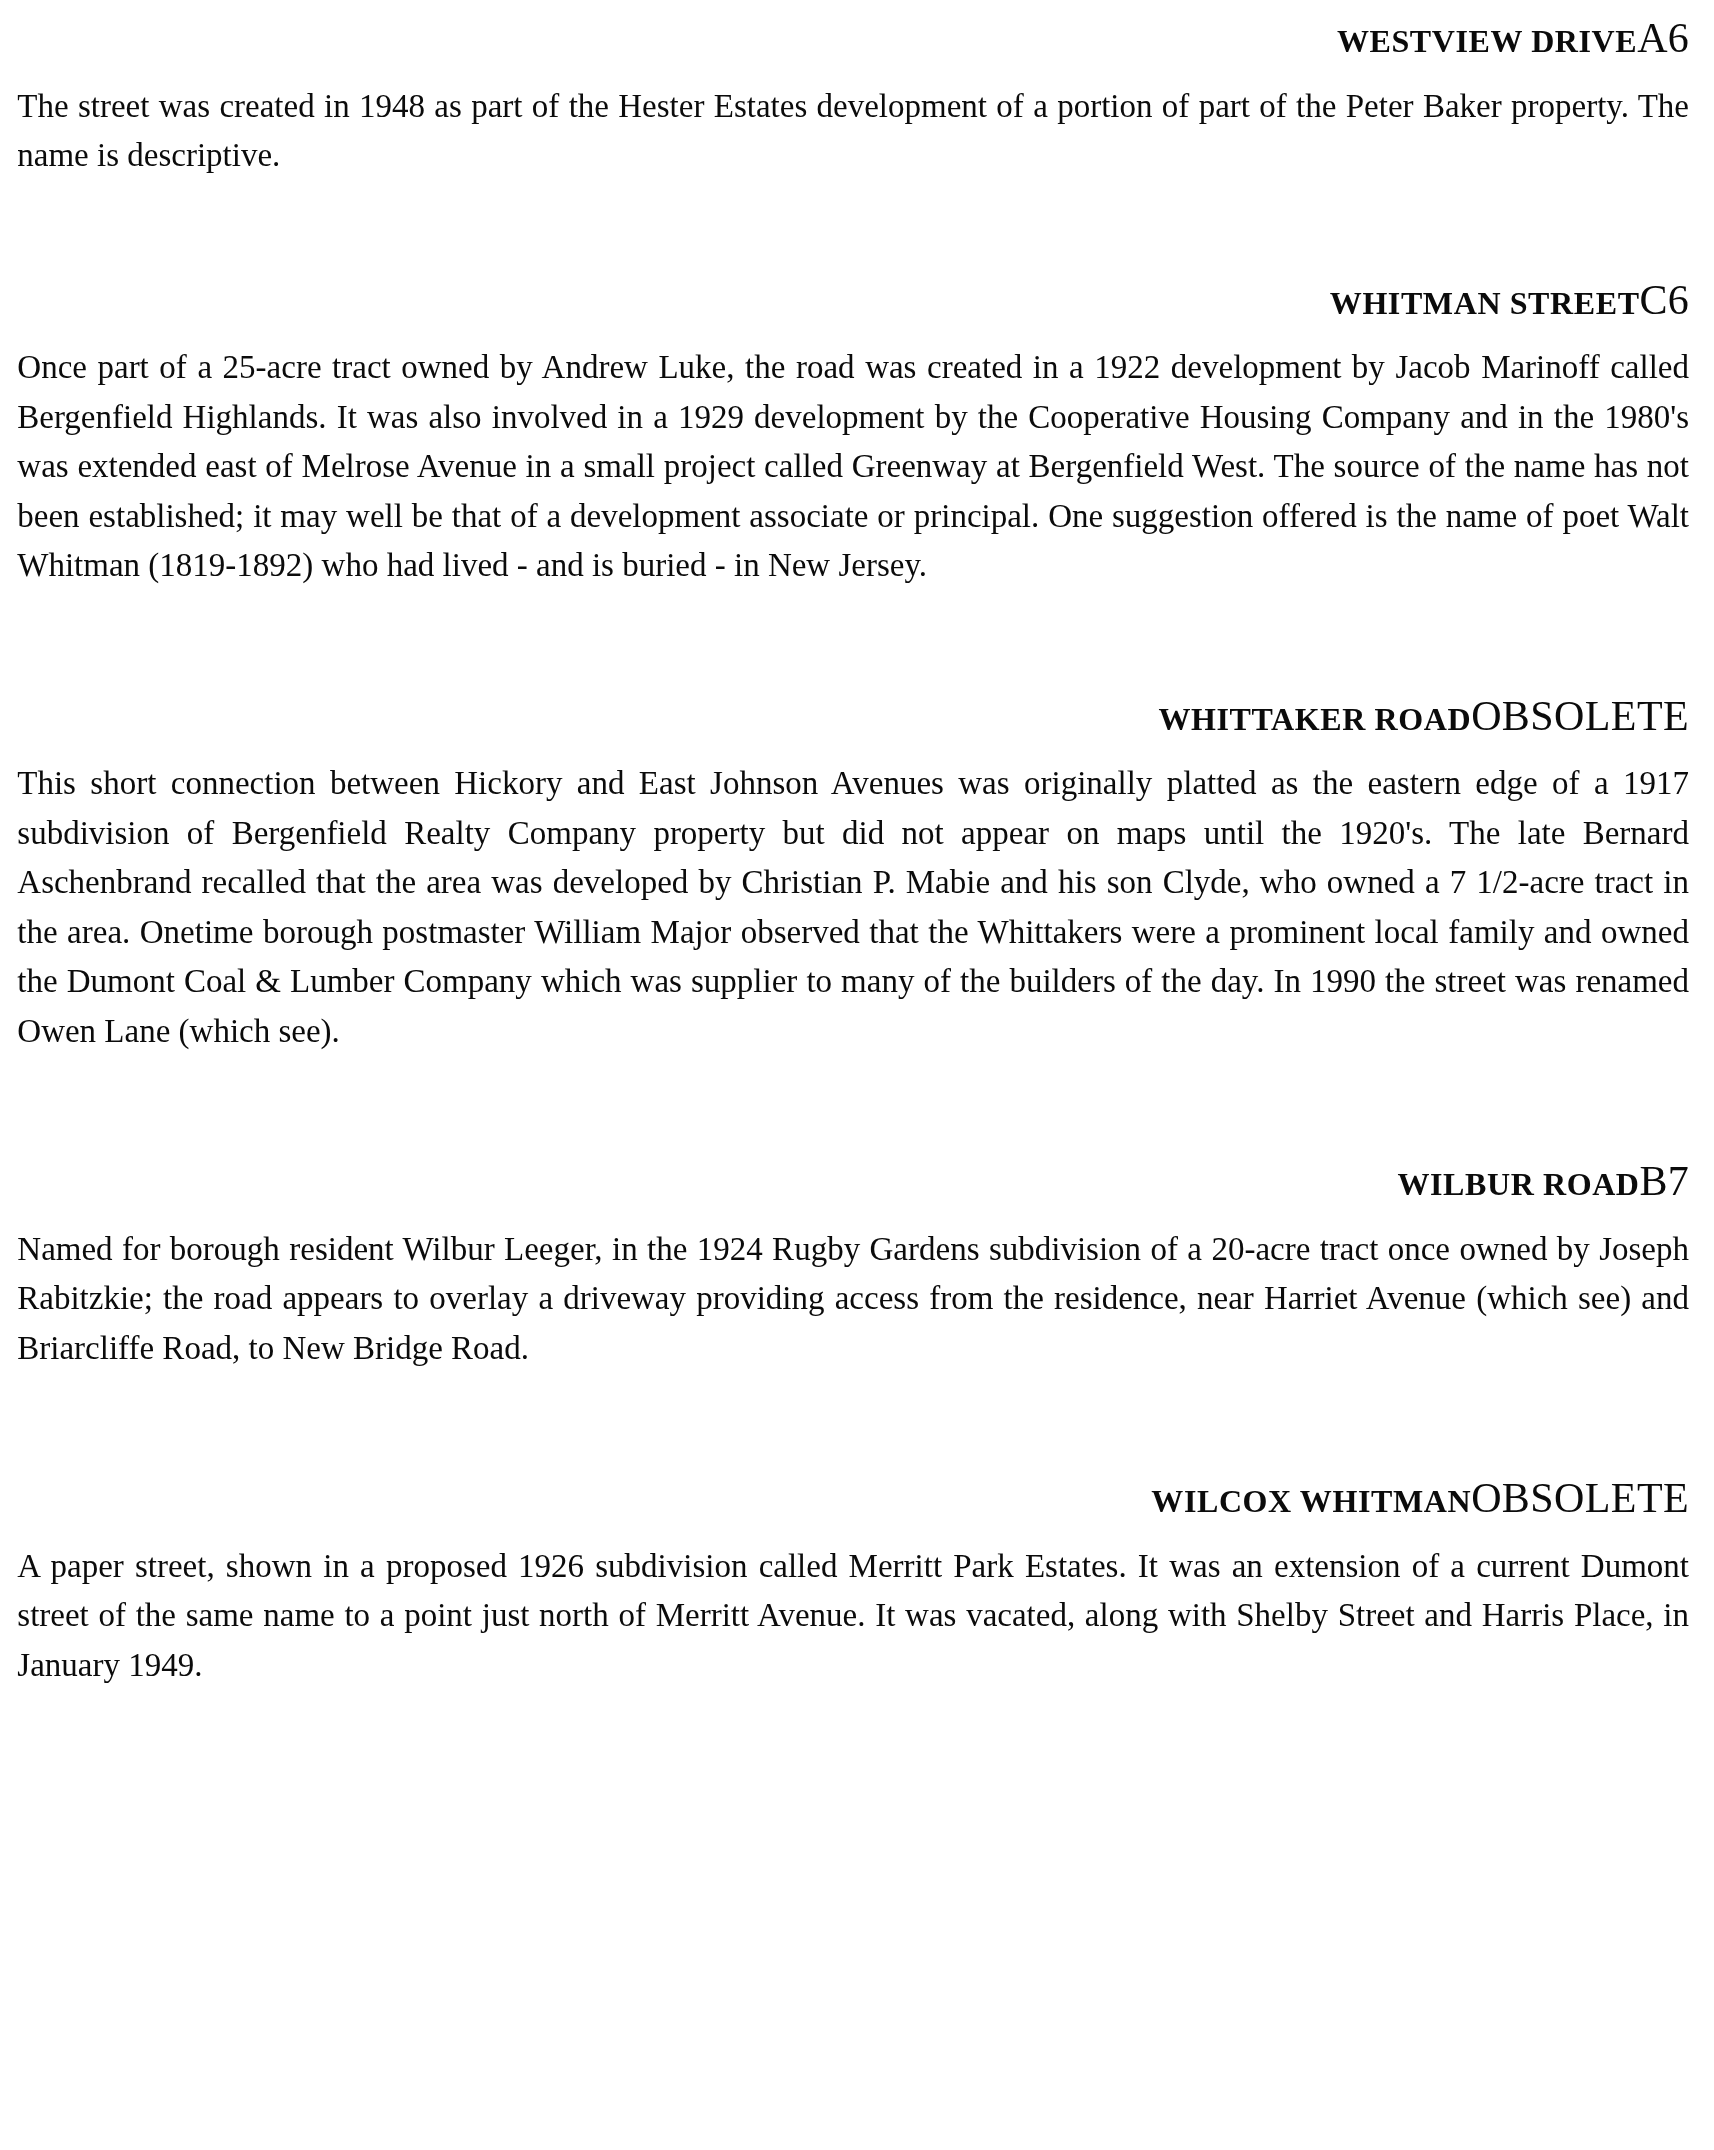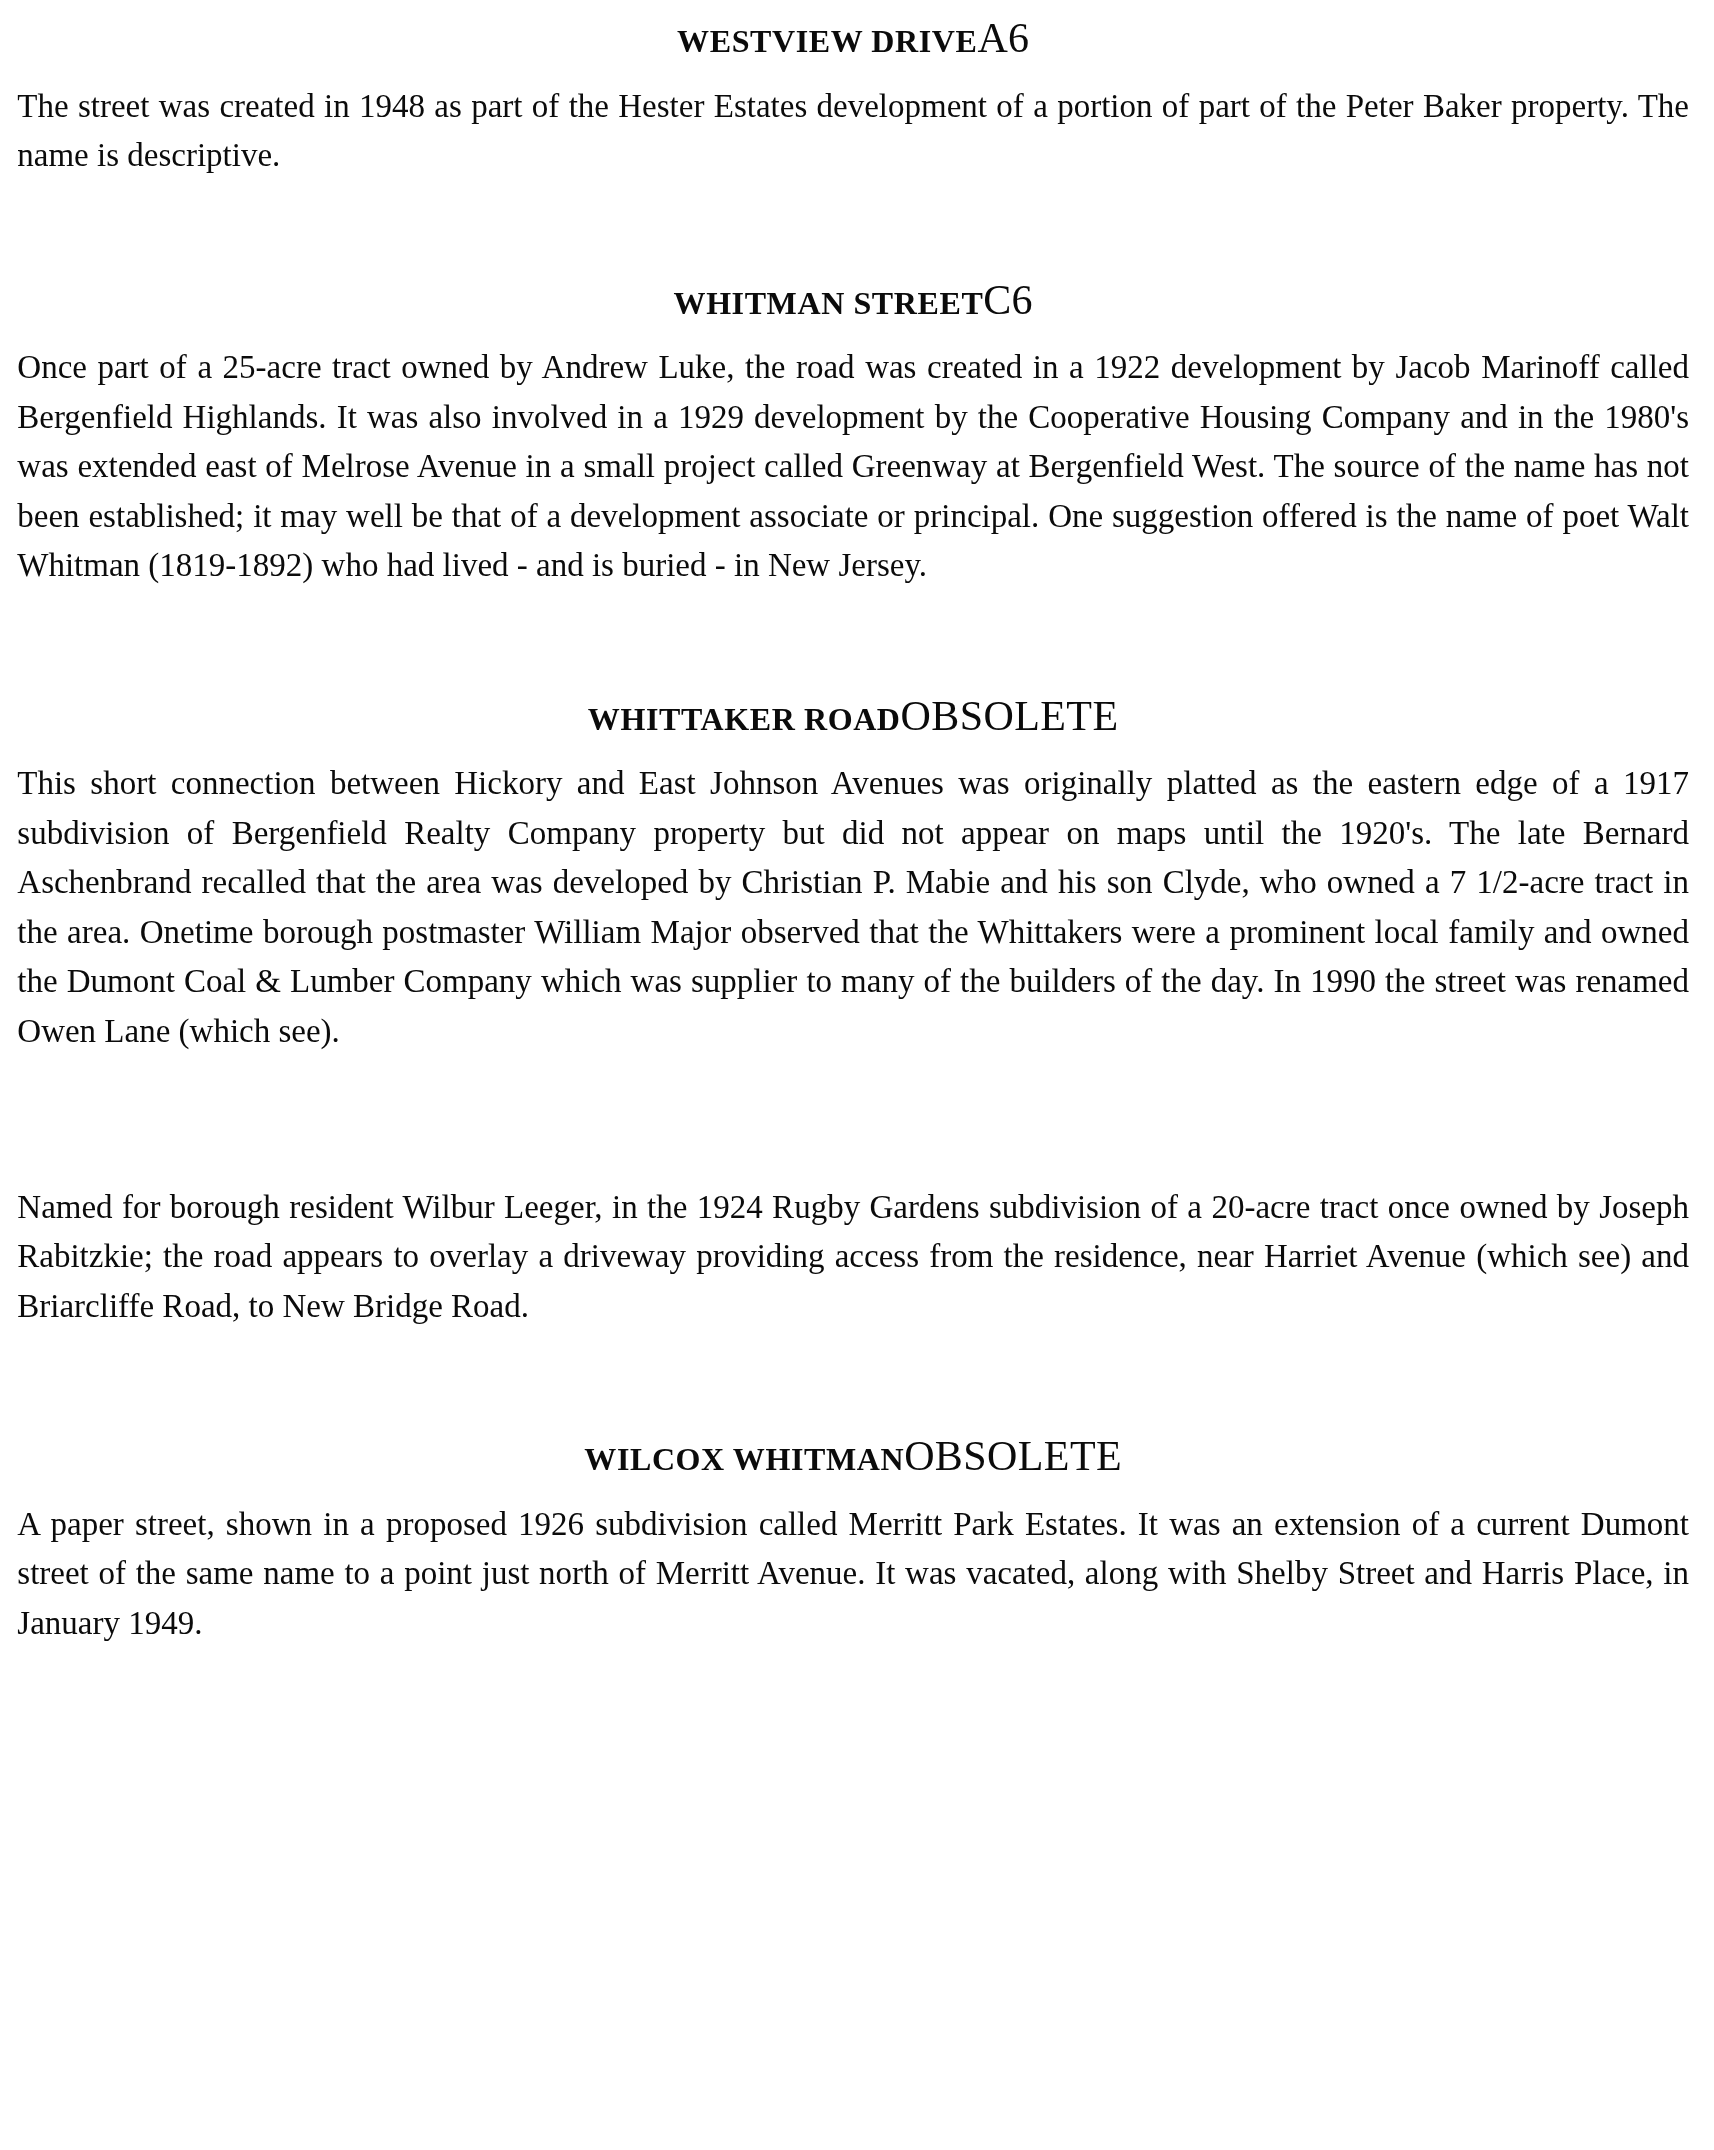--- a/index.html
+++ b/index.html
@@ -19,21 +19,21 @@
     width: 1715px;
     min-height: 2151px;
     padding: 17.3px 26px 0 17.3px;
   }
   .entry {
     margin: 0 0 0 0;
   }
   .entry-head {
     display: flex;
     align-items: baseline;
-    justify-content: center;
+    justify-content: flex-end;
     width: 100%;
   }
   .entry-name {
     font-weight: bold;
     font-size: 32px;
     letter-spacing: 0.6px;
     line-height: 1.0;
     white-space: nowrap;
   }
   .entry-ref {
@@ -85,20 +85,24 @@
     <div class="entry-head">
       <span class="entry-name">WHITTAKER ROAD</span>
       <span class="entry-ref obsolete">OBSOLETE</span>
     </div>
     <p class="entry-body">This short connection between Hickory and East Johnson Avenues was   originally platted as the eastern edge of a 1917 subdivision of  Bergenfield Realty Company property but did not appear on maps  until the 1920's.  The late Bernard Aschenbrand recalled that the  area was developed by Christian P. Mabie and his son Clyde, who owned a 7 1/2-acre tract in the area.  Onetime borough postmaster  William Major observed that the Whittakers were a prominent local  family and owned the Dumont Coal &amp; Lumber Company which was supplier to many of the builders of the day. In 1990 the street was  renamed Owen Lane (which see).</p>
   </div>
 
   <div class="gap-lg"></div>
 
   <div class="entry">
+    <div class="entry-head">
+      <span class="entry-name">WILBUR ROAD</span>
+      <span class="entry-ref">B7</span>
+    </div>
     <p class="entry-body">Named for borough resident Wilbur Leeger, in the 1924 Rugby Gardens  subdivision of a 20-acre tract once owned by Joseph Rabitzkie; the  road appears to overlay a driveway providing access from the residence, near Harriet Avenue (which see) and Briarcliffe Road, to  New Bridge Road.</p>
   </div>
 
   <div class="gap-lg"></div>
 
   <div class="entry">
     <div class="entry-head">
       <span class="entry-name">WILCOX WHITMAN</span>
       <span class="entry-ref obsolete">OBSOLETE</span>
     </div>

